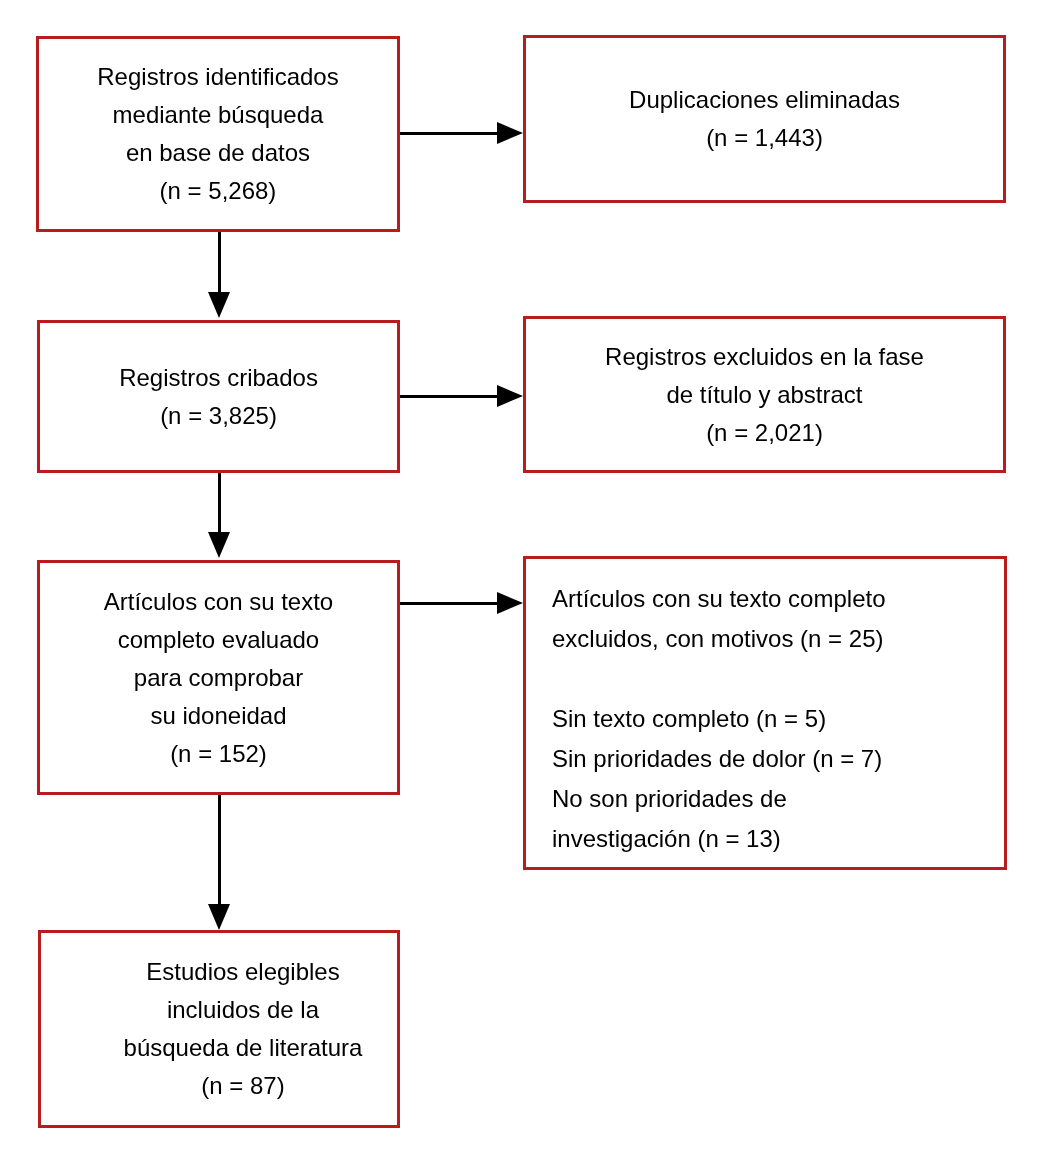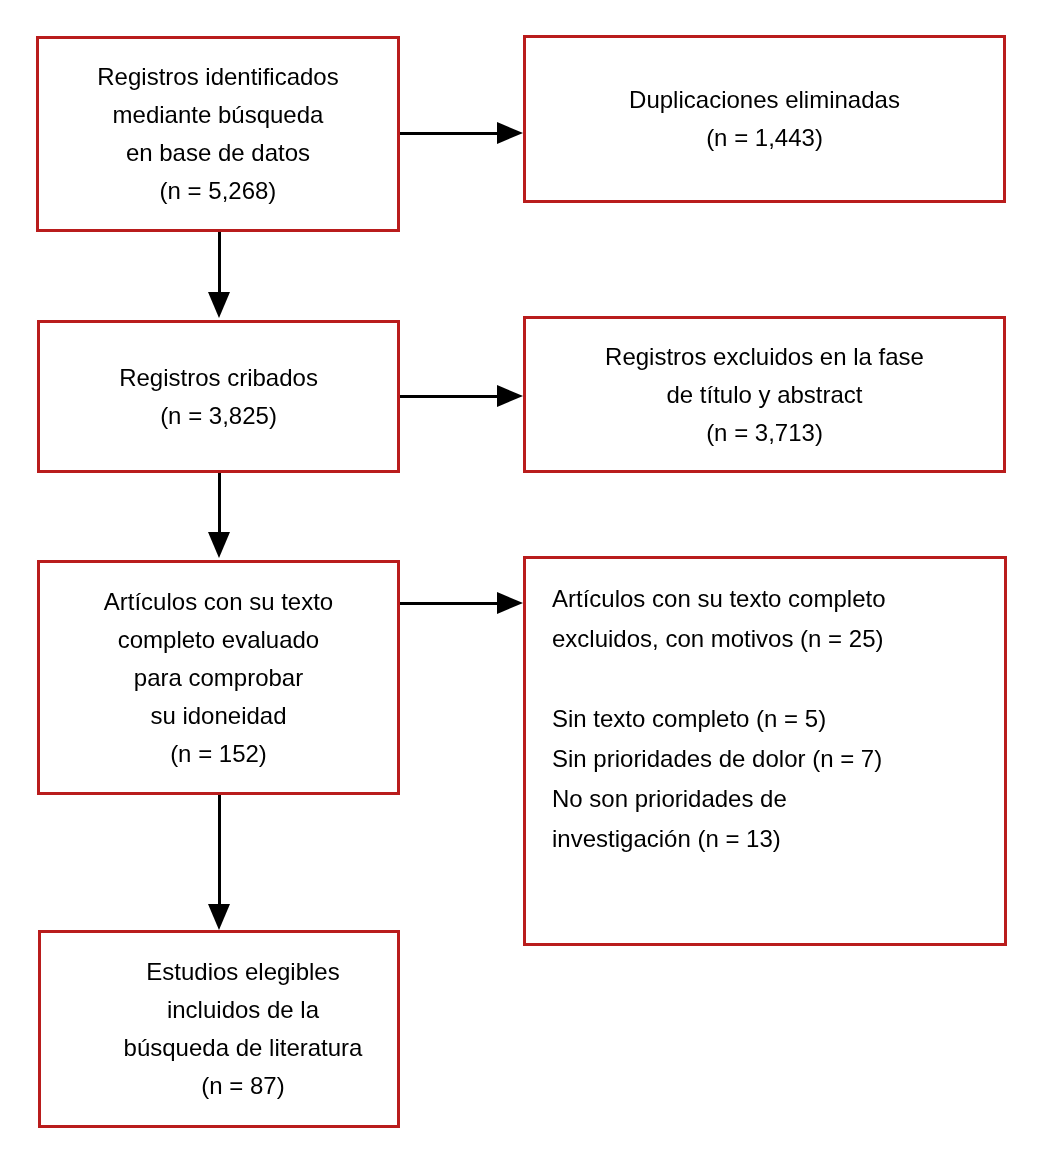--- a/index.html
+++ b/index.html
@@ -35,21 +35,21 @@
     text-align: left;
     white-space: pre;
     line-height: 40px;
     padding: 20px 8px 0 26px;
   }
   .box-identified        { left: 36px;  top: 36px;  width: 364px; height: 196px; }
   .box-duplicates        { left: 523px; top: 35px;  width: 483px; height: 168px; }
   .box-screened          { left: 37px;  top: 320px; width: 363px; height: 153px; }
   .box-excluded-ta       { left: 523px; top: 316px; width: 483px; height: 157px; }
   .box-fulltext          { left: 37px;  top: 560px; width: 363px; height: 235px; }
-  .box-fulltext-excluded { left: 523px; top: 556px; width: 484px; height: 390px; }
+  .box-fulltext-excluded { left: 523px; top: 556px; width: 484px; height: 314px; }
   .box-included          { left: 38px;  top: 930px; width: 362px; height: 198px; padding-left: 48px; }
 
   .aline {
     position: absolute;
     background: #000000;
   }
   .ahead-right {
     position: absolute;
     width: 0;
     height: 0;
@@ -84,21 +84,21 @@
   </div>
 
   <div class="flowbox box-screened">
     <span>Registros cribados
 (n = 3,825)</span>
   </div>
 
   <div class="flowbox box-excluded-ta">
     <span>Registros excluidos en la fase
 de título y abstract
-(n = 3,713)</span>
+(n = 2,021)</span>
   </div>
 
   <div class="flowbox box-fulltext">
     <span>Artículos con su texto
 completo evaluado
 para comprobar
 su idoneidad
 (n = 152)</span>
   </div>
 

